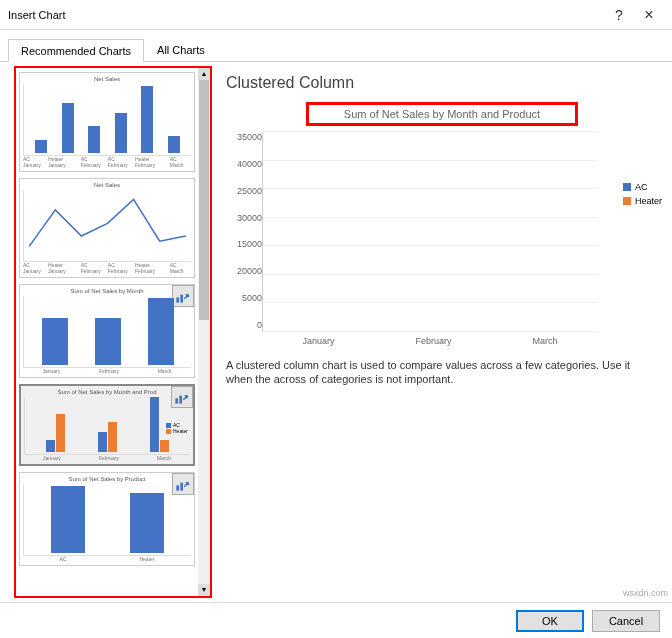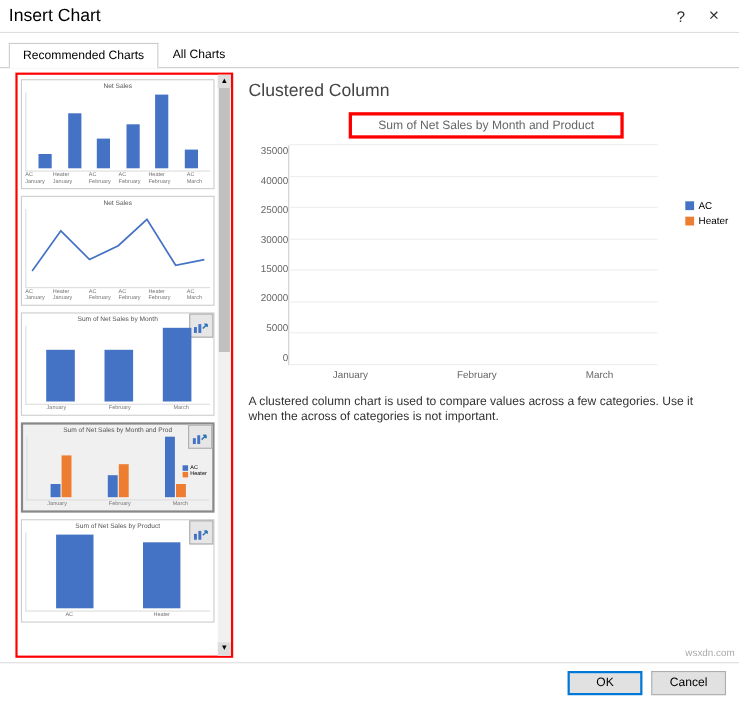--- a/index.html
+++ b/index.html
@@ -1,19 +1,19 @@
 <!DOCTYPE html>
 <html><head>
 <meta charset="utf-8">
 <style>
 * { box-sizing: border-box; margin: 0; padding: 0; font-family: "Segoe UI", Arial, sans-serif; }
 body { background: #fff; width: 672px; height: 638px; overflow: hidden; position: relative; }
 
 .titlebar { height: 30px; border-bottom: 1px solid #ddd; display: flex; align-items: center; padding: 0 8px; }
-.titlebar .title { font-size: 16px; flex: 1; }
+.titlebar .title { font-size: 11px; flex: 1; }
 .titlebar .help-icon, .titlebar .close-icon { width: 30px; text-align: center; font-size: 14px; color: #333; cursor: pointer; }
 .titlebar .close-icon { font-size: 16px; }
 
 .tabs { display: flex; padding: 8px 8px 0 8px; border-bottom: 1px solid #ccc; }
 .tab { padding: 5px 12px; font-size: 11px; border: 1px solid transparent; border-bottom: none; cursor: pointer; }
 .tab.active { border-color: #ccc; background: #fff; position: relative; top: 1px; }
 
 .body { display: flex; height: 540px; }
 
 .left-panel { width: 198px; border: 2px solid red; margin: 4px 0 4px 14px; position: relative; display:flex; }
@@ -28,21 +28,21 @@
 .scroll-btn { height: 12px; background: #ddd; font-size:7px; text-align:center; line-height:12px;}
 .scroll-track { flex: 1; position: relative; }
 .scroll-thumb { position: absolute; left: 1px; right: 1px; top: 0; height: 240px; background: #c0c0c0; }
 
 .pivot-badge { position:absolute; top:0; right:0; width:22px; height:22px; background:#e6e6e6; border:1px solid #aaa; display:flex; align-items:center; justify-content:center; }
 .pivot-badge svg { width:16px; height:16px; }
 
 .right-panel { flex: 1; padding: 8px 14px; }
 .chart-type-title { font-size: 16px; color: #444; margin: 4px 0 10px 0; }
 .chart-area { position: relative; }
-.chart-title-box { border: 3px solid red; width: 250px; margin: 0 auto 6px auto; padding: 3px; text-align: center; font-size: 11px; color: #666; }
+.chart-title-box { border: 3px solid red; width: 272px; margin: 0 auto 6px auto; padding: 3px; text-align: center; font-size: 11px; color: #666; }
 .plot { display: flex; height: 200px; }
 .yaxis { display: flex; flex-direction: column; justify-content: space-between; font-size: 9px; color: #666; text-align: right; width: 36px; padding-bottom:2px;}
 .bars-region { flex: 1; position: relative; border-left: 1px solid #ccc; }
 .grid-line { position: absolute; left: 0; right: 0; border-top: 1px solid #eee; }
 .groups { position: absolute; left: 0; right: 0; bottom: 0; top:0; display: flex; justify-content: space-around; align-items: flex-end; }
 .group { display: flex; align-items: flex-end; gap: 2px; width: 80px; justify-content:center;}
 .bar { width: 28px; }
 .bar.ac { background: #4472C4; }
 .bar.heater { background: #ED7D31; }
 .xaxis { display: flex; justify-content: space-around; font-size: 9px; color: #666; margin-left:36px; margin-top:4px; margin-right:60px;}

